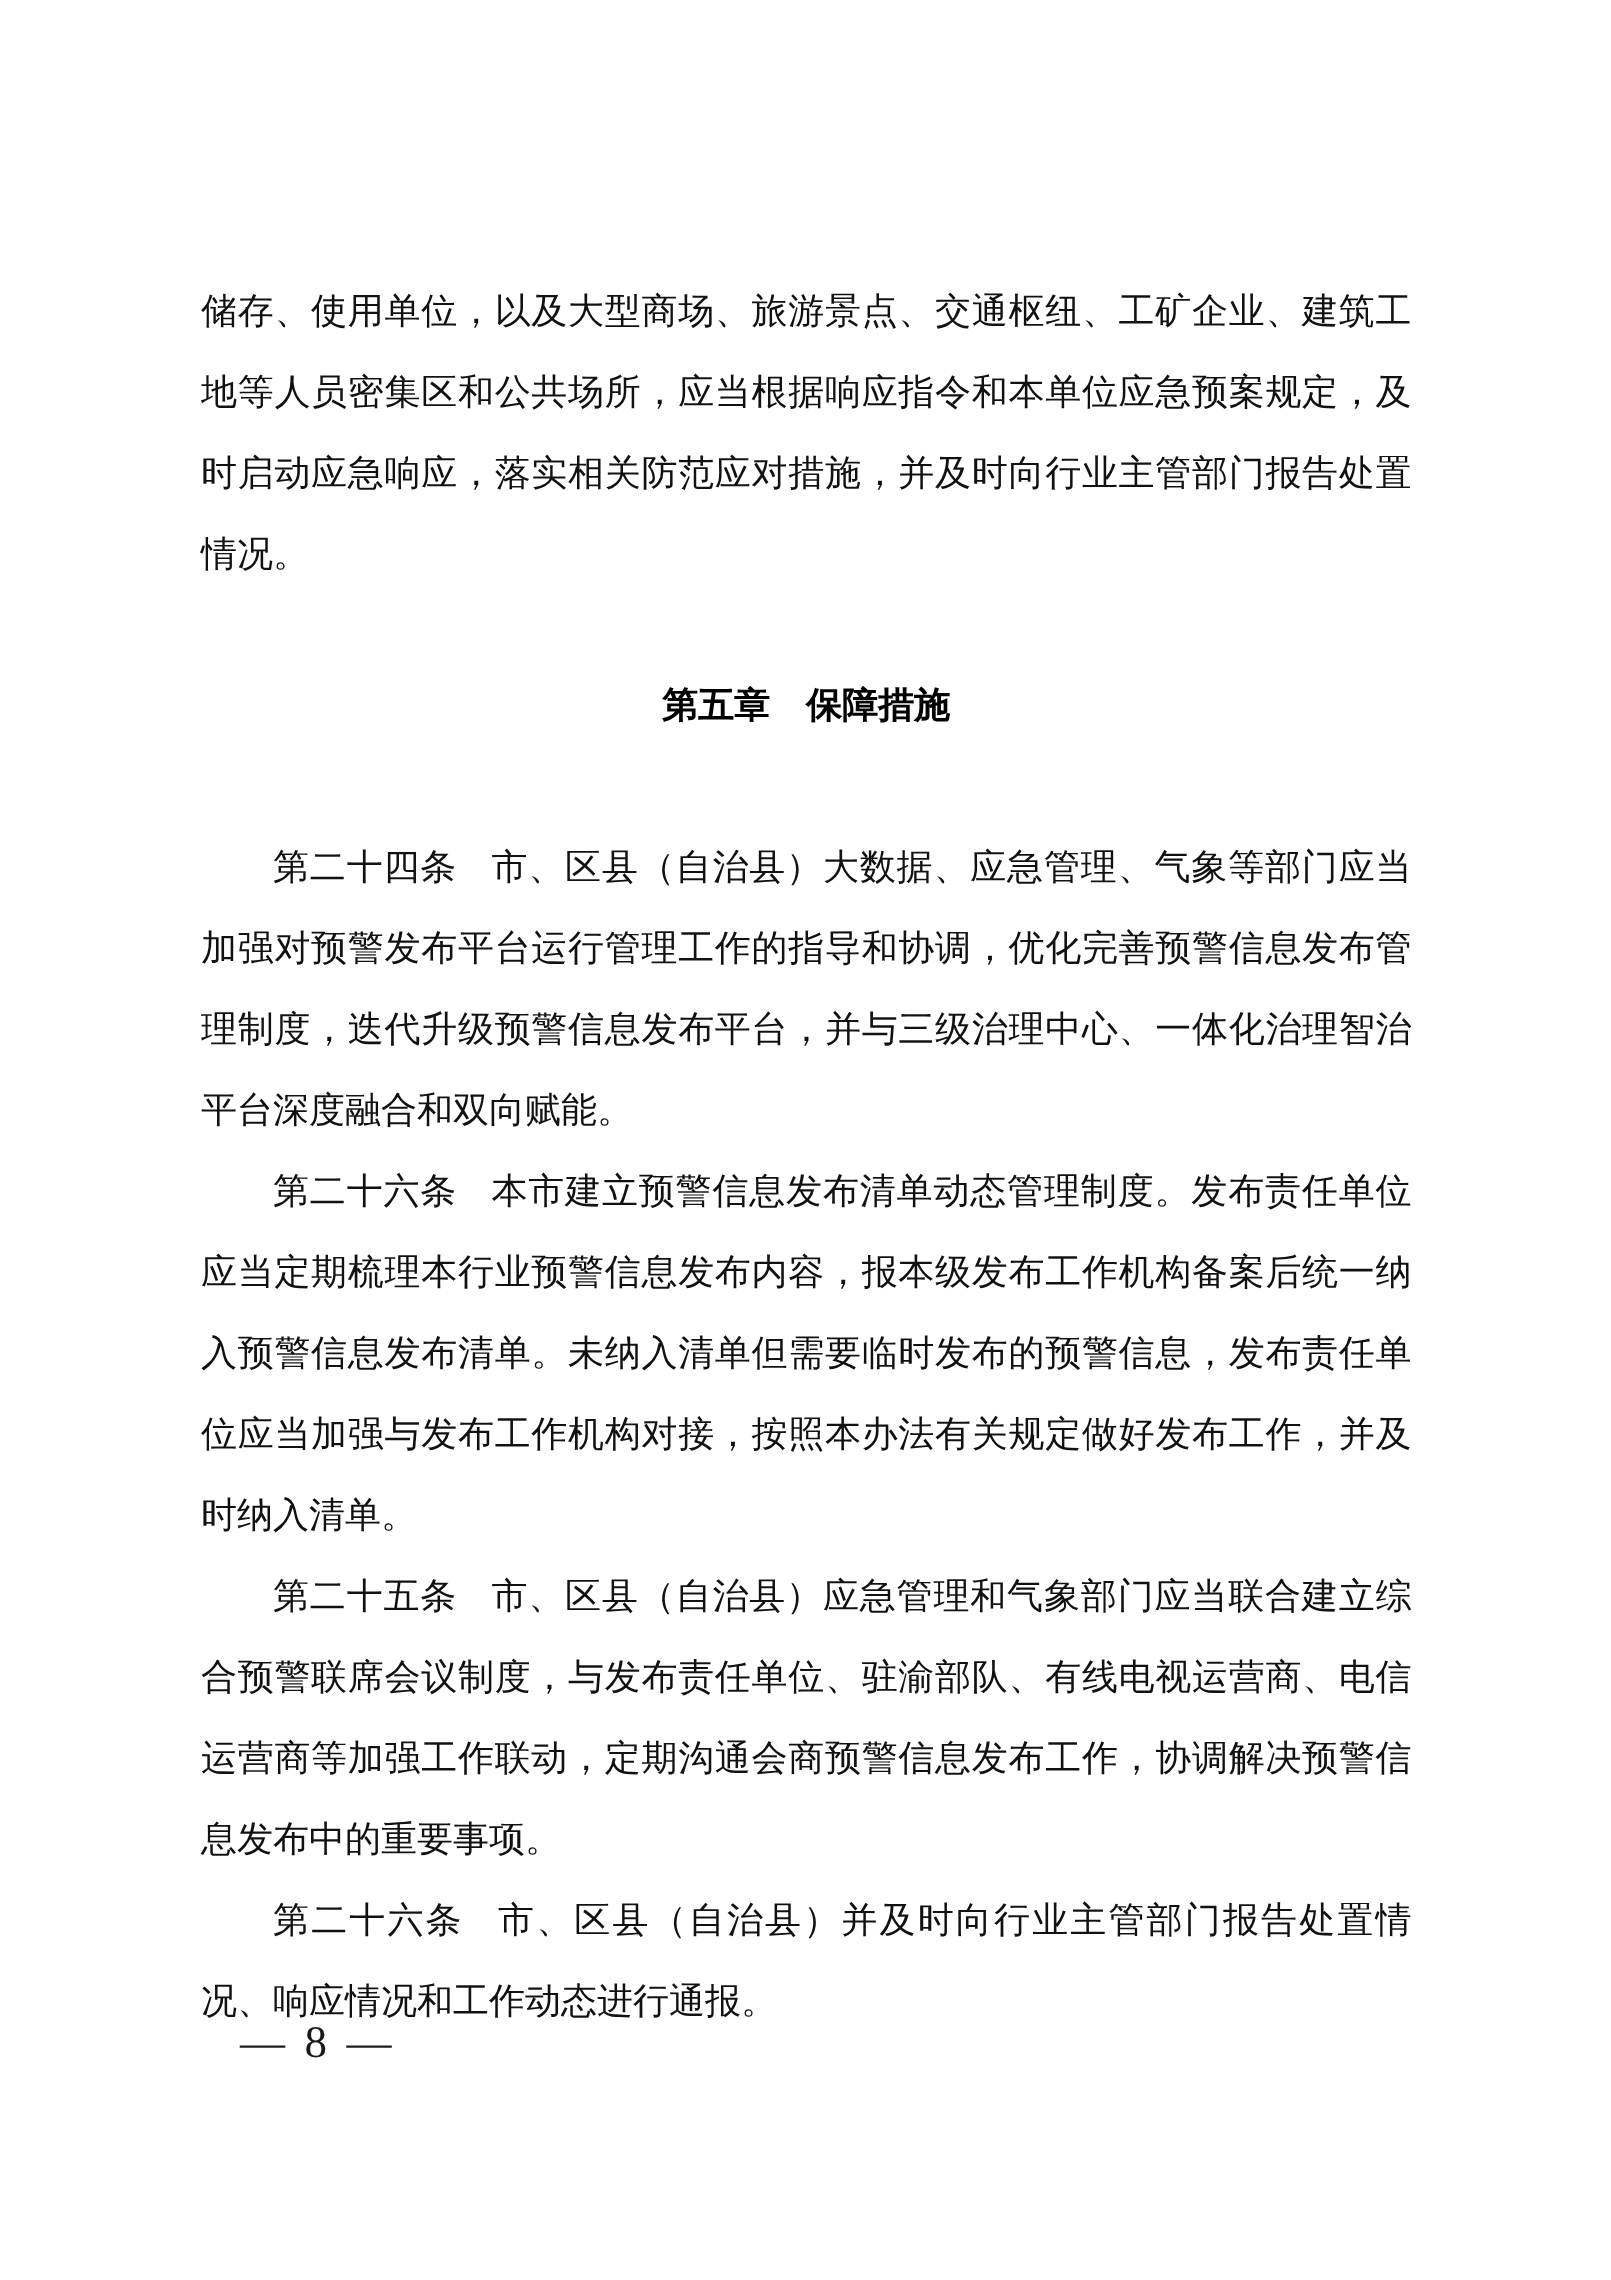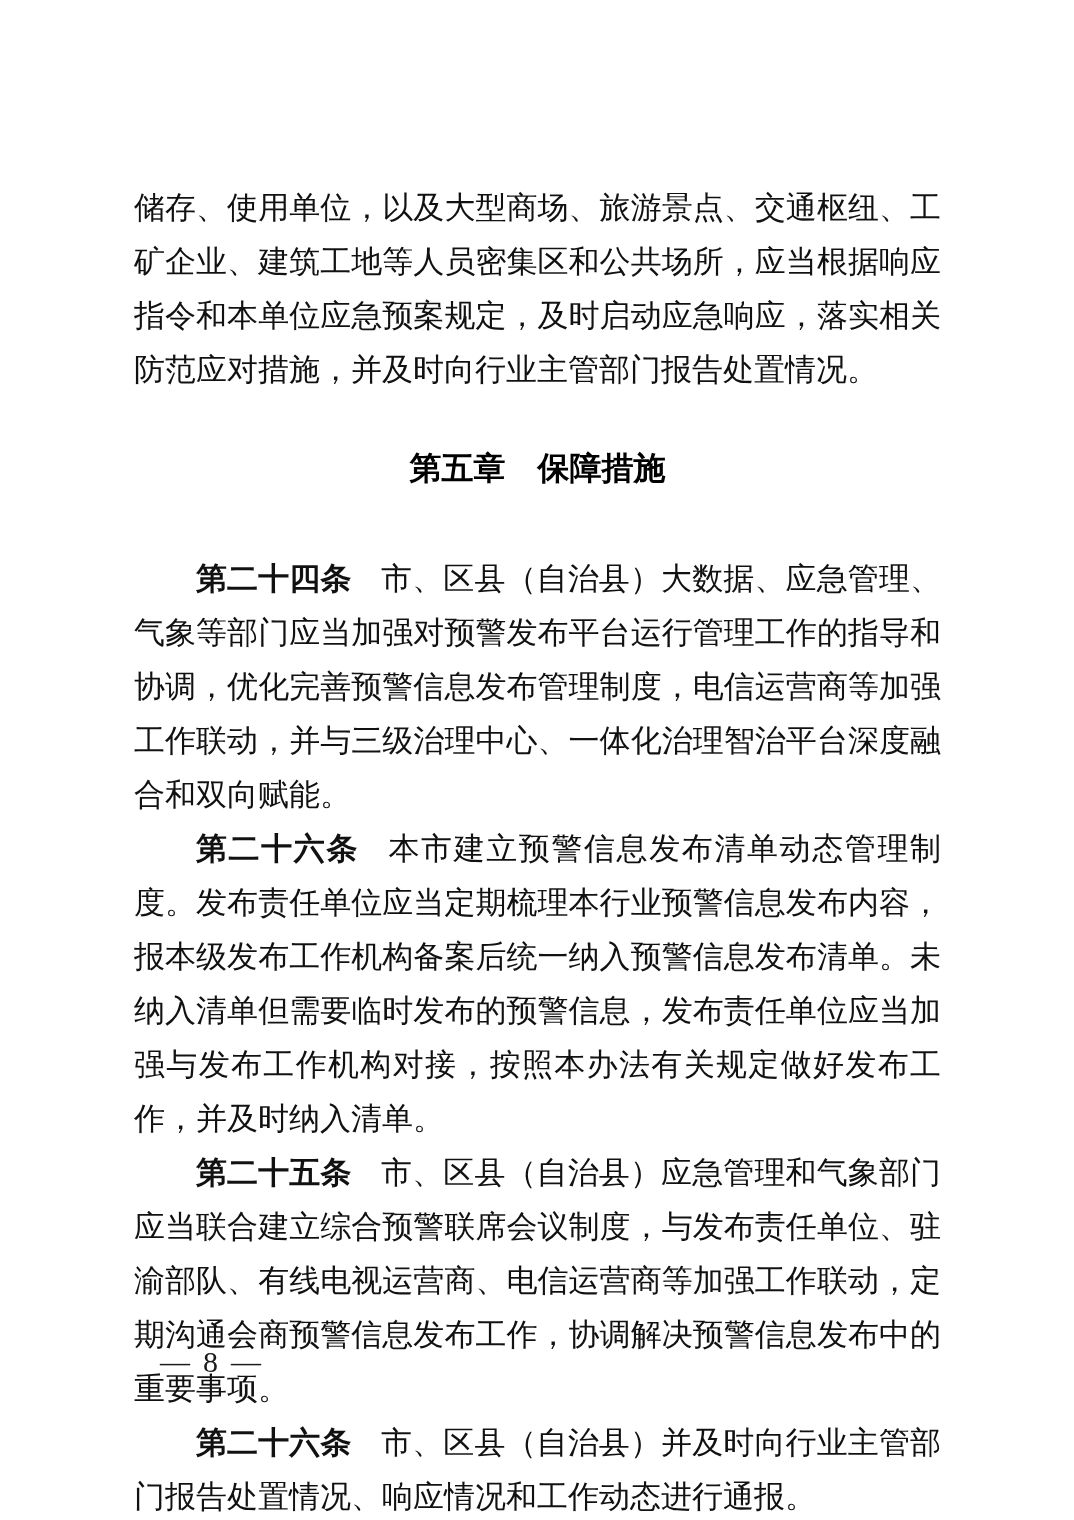--- a/index.html
+++ b/index.html
@@ -16,43 +16,43 @@
     overflow: hidden;
   }
   .content {
     position: absolute;
     left: 134px;
     top: 181px;
     width: 807px;
   }
   .para {
     margin: 0;
-    font-size: 31px;
+    font-size: 24px;
     line-height: 54px;
     text-align: justify;
     text-justify: inter-ideograph;
   }
   .continuation {
     text-indent: 0;
   }
   .article {
     text-indent: 2em;
   }
   .art-num {
     font-family: "Liberation Sans", "DejaVu Sans", sans-serif;
-    font-weight: 700;
+    font-weight: 400;
     margin-right: 0.95em;
   }
   .chapter {
     margin: 47px 0 54px 0;
-    font-size: 32px;
+    font-size: 24px;
     line-height: 54px;
     text-align: center;
     text-indent: 0;
-    font-family: Liberation Mono, monospace;
+    font-family: Liberation Sans, sans-serif;
     font-weight: 700;
     color: #000000;
   }
   .footer {
     position: absolute;
     left: 160px;
     top: 1342px;
     font-size: 30px;
     line-height: 40px;
     display: flex;
@@ -63,21 +63,21 @@
 </style>
 </head>
 <body>
 
 <div class="content">
 
   <p class="para continuation">储存、使用单位，以及大型商场、旅游景点、交通枢纽、工矿企业、建筑工地等人员密集区和公共场所，应当根据响应指令和本单位应急预案规定，及时启动应急响应，落实相关防范应对措施，并及时向行业主管部门报告处置情况。</p>
 
   <h2 class="chapter">第五章　保障措施</h2>
 
-  <p class="para article"><span class="art-num">第二十四条</span><span>市、区县（自治县）大数据、应急管理、气象等部门应当加强对预警发布平台运行管理工作的指导和协调，优化完善预警信息发布管理制度，电信运营商等加强工作联动，并与三级治理中心、一体化治理智治平台深度融合和双向赋能。</span></p>
+  <p class="para article"><span class="art-num">第二十四条</span><span>市、区县（自治县）大数据、应急管理、气象等部门应当加强对预警发布平台运行管理工作的指导和协调，优化完善预警信息发布管理制度，迭代升级预警信息发布平台，并与三级治理中心、一体化治理智治平台深度融合和双向赋能。</span></p>
 
   <p class="para article"><span class="art-num">第二十六条</span><span>本市建立预警信息发布清单动态管理制度。发布责任单位应当定期梳理本行业预警信息发布内容，报本级发布工作机构备案后统一纳入预警信息发布清单。未纳入清单但需要临时发布的预警信息，发布责任单位应当加强与发布工作机构对接，按照本办法有关规定做好发布工作，并及时纳入清单。</span></p>
 
   <p class="para article"><span class="art-num">第二十五条</span><span>市、区县（自治县）应急管理和气象部门应当联合建立综合预警联席会议制度，与发布责任单位、驻渝部队、有线电视运营商、电信运营商等加强工作联动，定期沟通会商预警信息发布工作，协调解决预警信息发布中的重要事项。</span></p>
 
   <p class="para article"><span class="art-num">第二十六条</span><span>市、区县（自治县）并及时向行业主管部门报告处置情况、响应情况和工作动态进行通报。</span></p>
 
 </div>
 
 <div class="footer">

